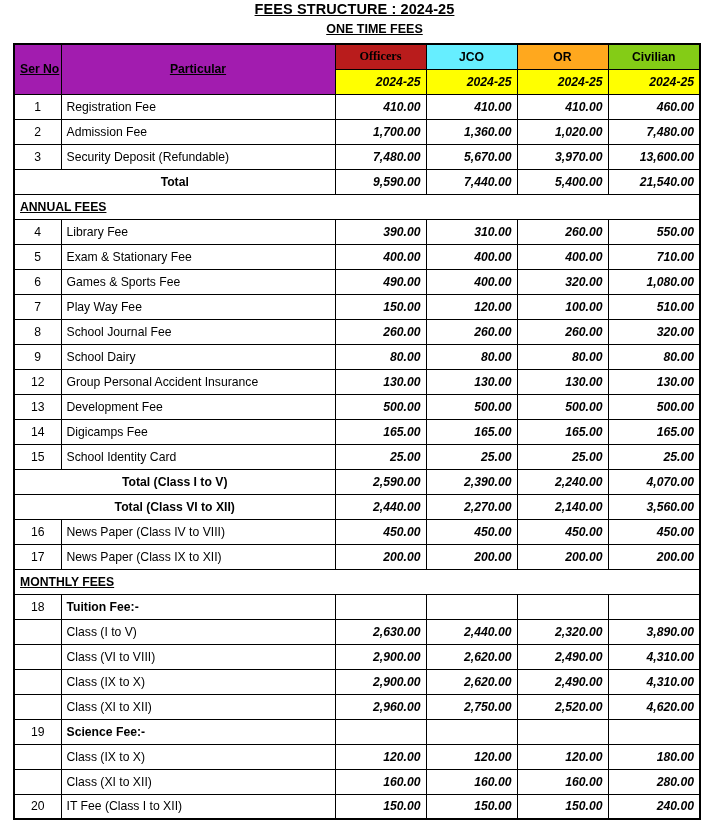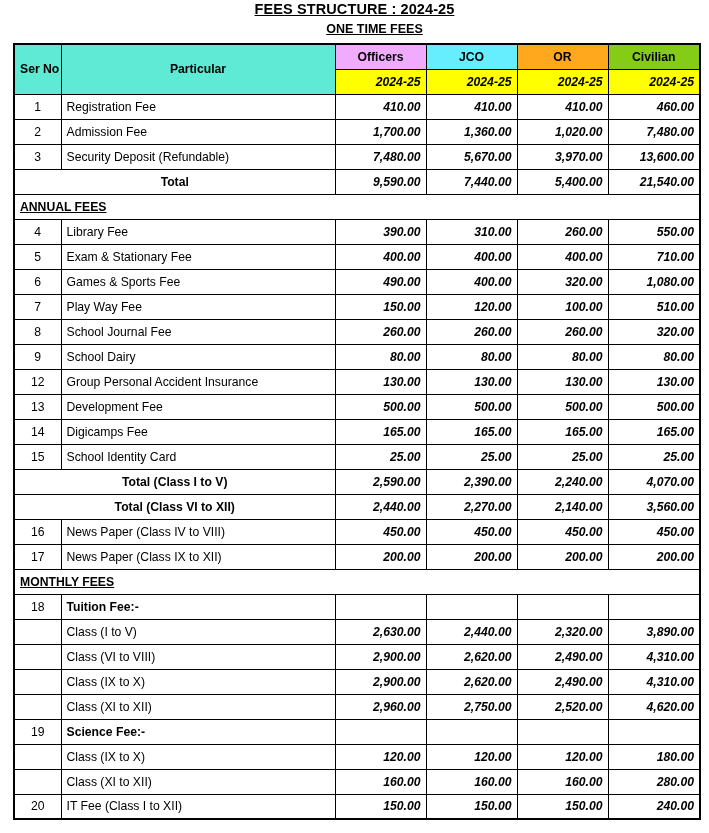--- a/index.html
+++ b/index.html
@@ -64,24 +64,25 @@
 
   
   th.hd {
     text-align: center;
     font-weight: bold;
     font-size: 12.8px;
     height: 29px;
     border: 1px solid #000;
   }
   th.hd-ser, th.hd-part {
-    background: #5eead4;
+    background: #a21caf;
     font-size: 13px;
-  }
-  th.hd-off  { background: #f0abfc; }
+    text-decoration: underline;
+  }
+  th.hd-off  { background: #b91c1c; font-family: Liberation Serif, serif; }
   th.hd-jco  { background: #66eeff; }
   th.hd-or   { background: #ffa81e; }
   th.hd-civ  { background: #84cc16; }
   th.hd-year {
     background: #ffff00;
     font-style: italic;
     font-weight: bold;
     font-size: 12.5px;
     text-align: right;
     height: 29px;

